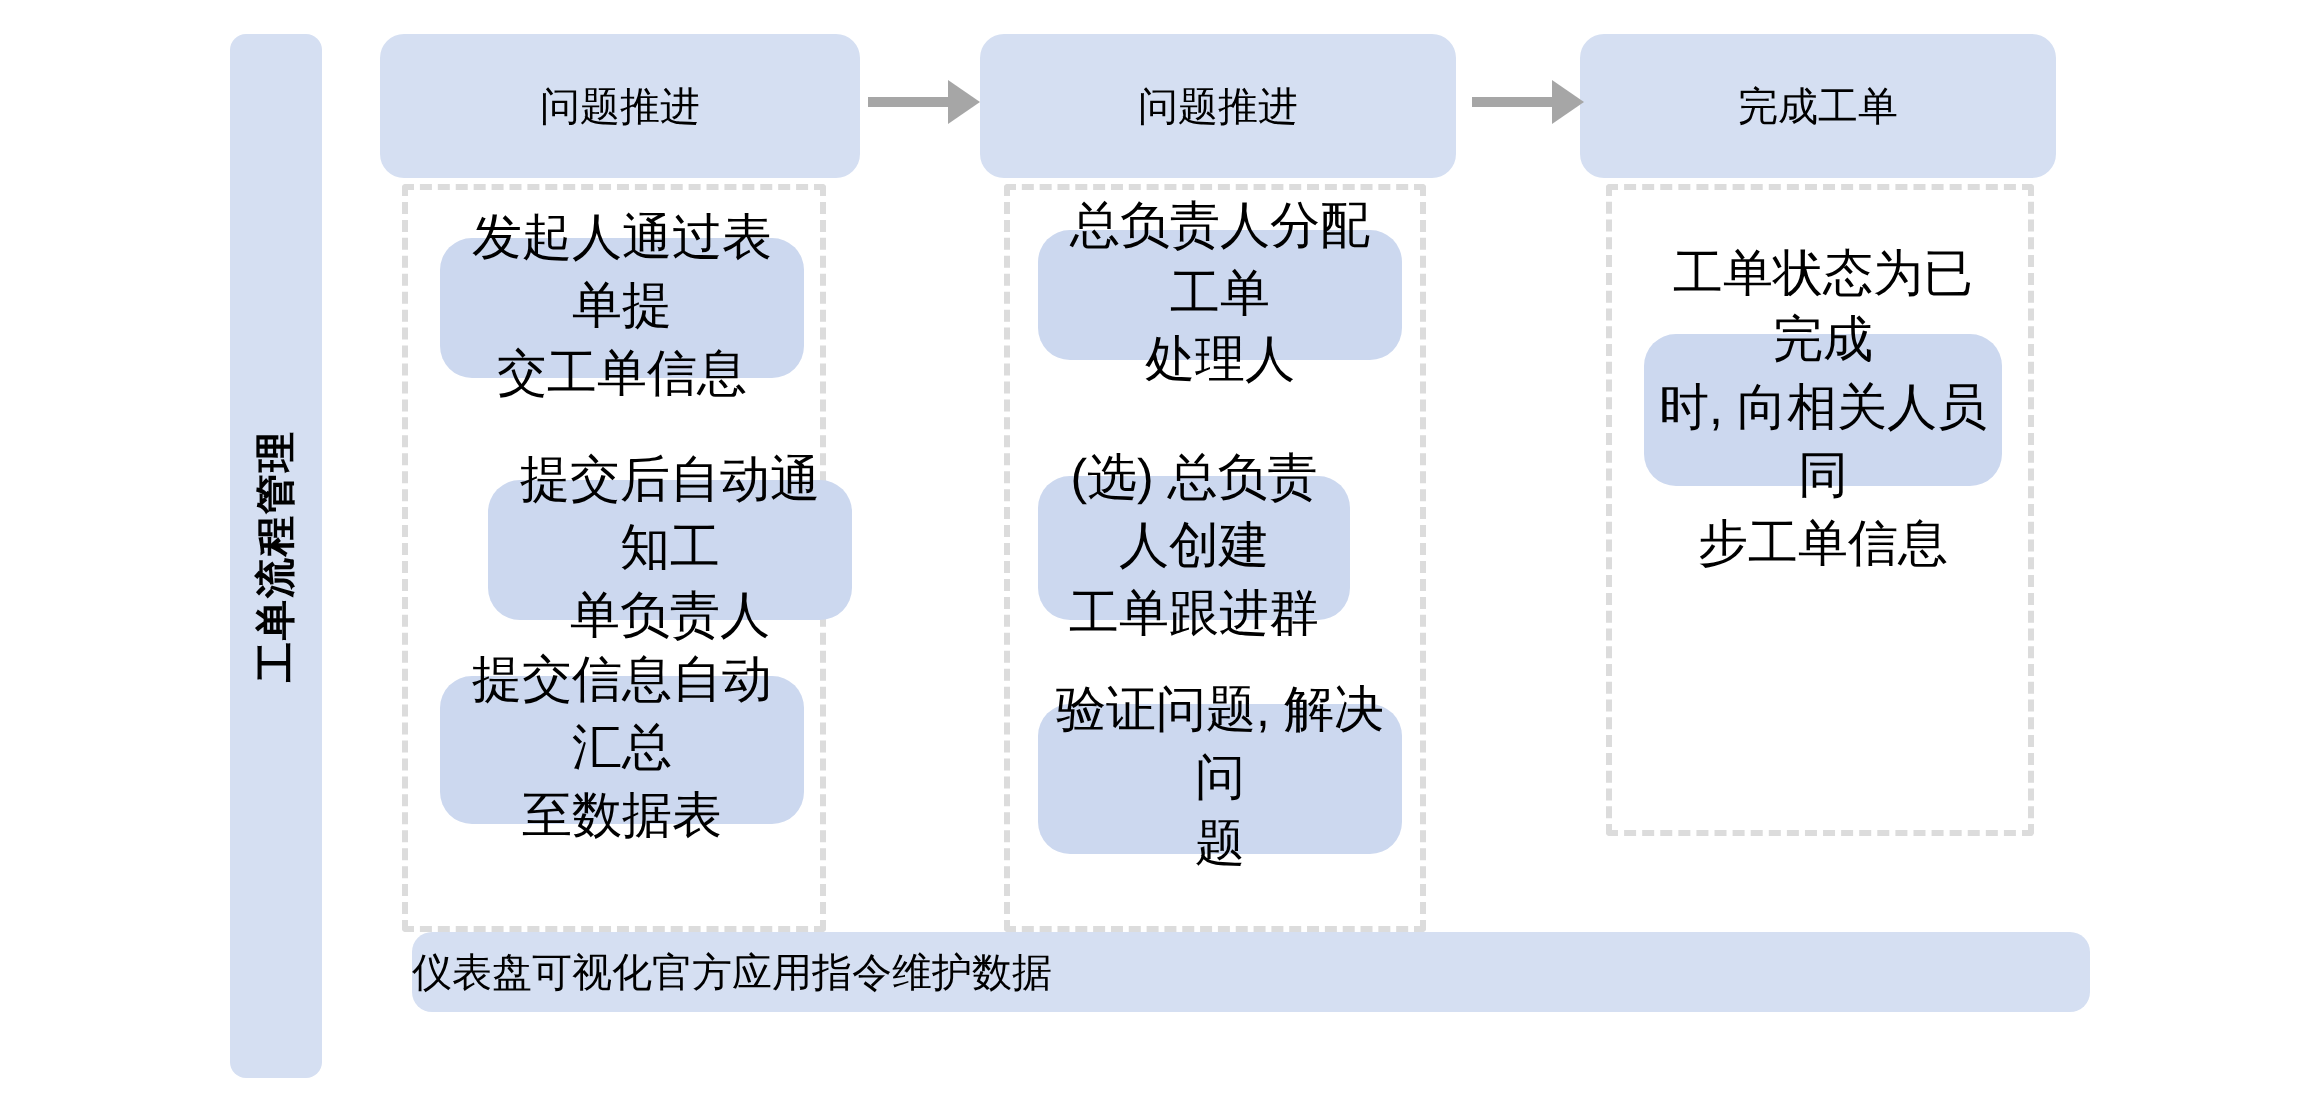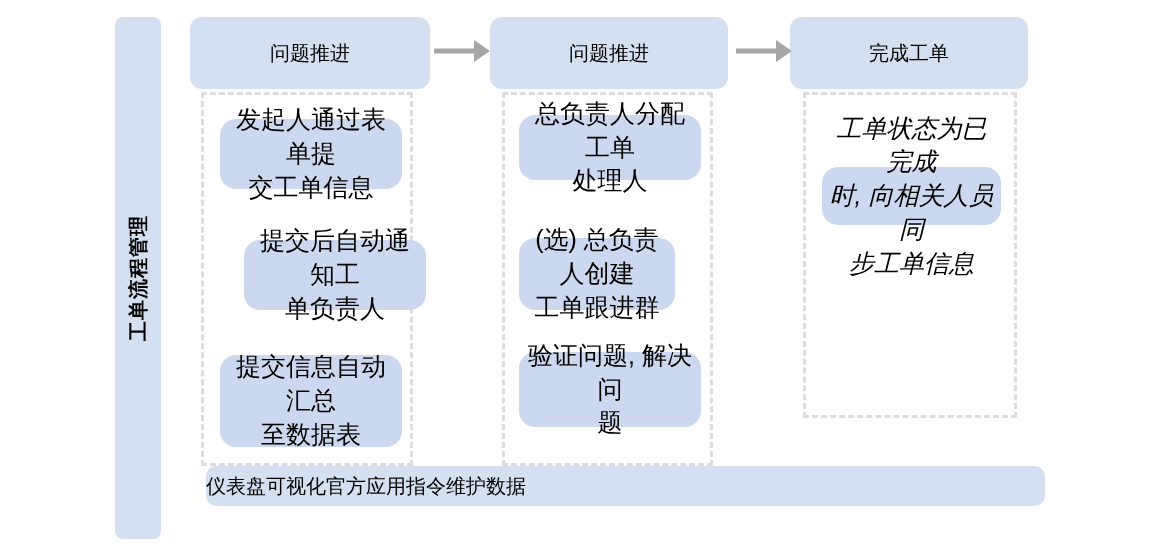--- a/index.html
+++ b/index.html
@@ -81,31 +81,31 @@
   </svg>
 
   <div class="dashed-group" style="left:201px;top:92px;width:212px;height:374px;"></div>
   <div class="dashed-group" style="left:502px;top:92px;width:211px;height:374px;"></div>
   <div class="dashed-group" style="left:803px;top:92px;width:214px;height:326px;"></div>
 
   <div class="step-card" style="left:220px;top:119px;width:182px;height:70px;">发起人通过表单提
 交工单信息</div>
   <div class="step-card" style="left:220px;top:240px;width:182px;height:70px;margin-left:24px;">提交后自动通知工
 单负责人</div>
-  <div class="step-card" style="left:220px;top:355px;width:182px;height:92px;">提交信息自动汇总
+  <div class="step-card" style="left:220px;top:338px;width:182px;height:74px;">提交信息自动汇总
 至数据表</div>
 
   <div class="step-card" style="left:519px;top:115px;width:182px;height:65px;">总负责人分配工单
 处理人</div>
   <div class="step-card" style="left:519px;top:238px;width:156px;height:72px;">(选) 总负责人创建
 工单跟进群</div>
   <div class="step-card" style="left:519px;top:352px;width:182px;height:75px;">验证问题, 解决问
 题</div>
 
-  <div class="step-card" style="left:822px;top:167px;width:179px;height:58px;font-style:italic;">工单状态为已完成
+  <div class="step-card" style="left:822px;top:167px;width:179px;height:76px;">工单状态为已完成
 时, 向相关人员同
 步工单信息</div>
 
   <div class="footer-bar">
     <span>仪表盘可视化官方应用指令维护数据</span>
   </div>
 
 </div>
 
 </body></html>

